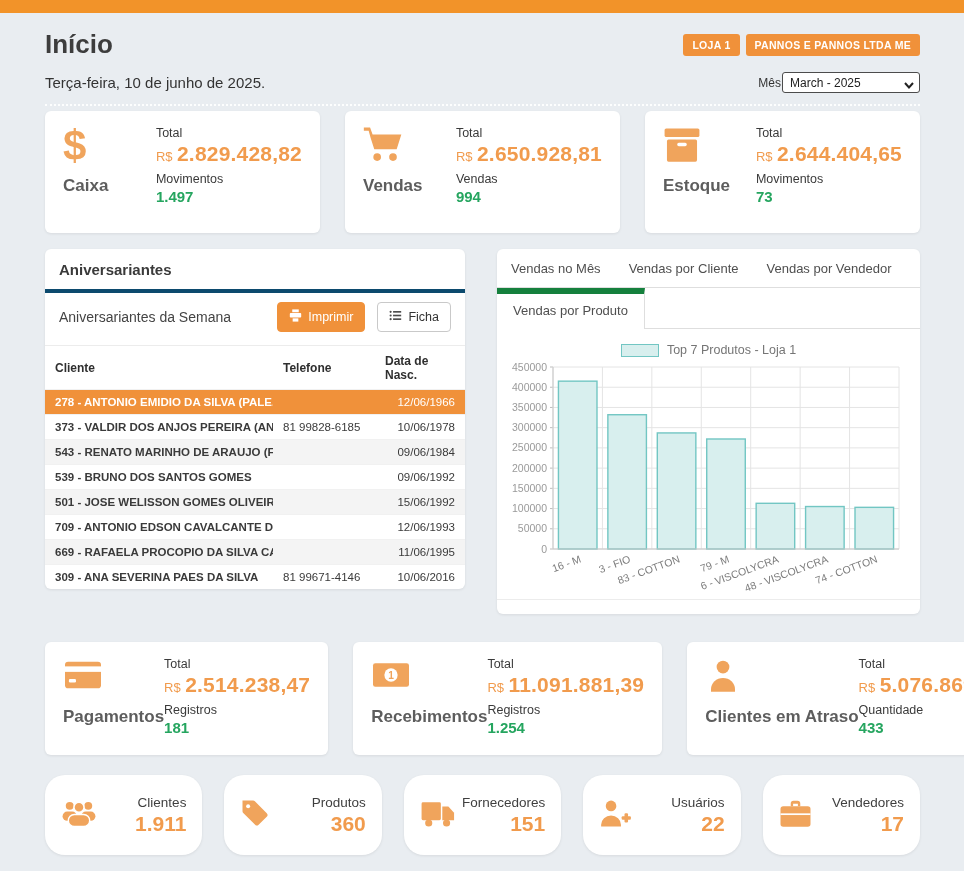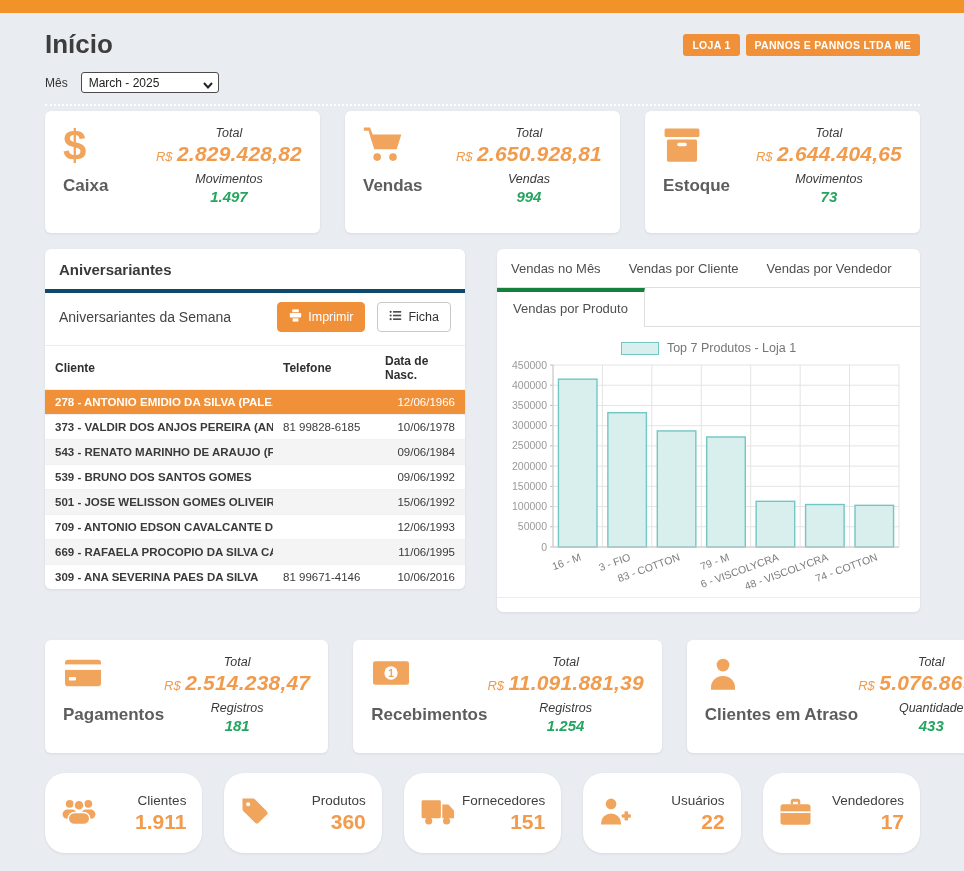--- a/index.html
+++ b/index.html
@@ -13,39 +13,39 @@
   .topbar { height:13px; background:#f29329; }
   .container { width:875px; margin-left:45px; }
 
   
   .header-row { display:flex; justify-content:space-between; align-items:center; margin-top:16px; }
   .page-title { font-size:26px; font-weight:600; color:#3d3d3d; }
   .badges { display:flex; gap:6px; }
   .badge { background:#f0913a; color:#fff; font-size:10.5px; font-weight:700; padding:5px 9px; border-radius:3px; letter-spacing:.3px; }
   .date-row { display:flex; justify-content:space-between; align-items:center; margin-top:12px; padding-bottom:11px; border-bottom:2px dotted #fdfefe; }
   .date-text { font-size:15px; color:#333; }
-  .month-box { display:flex; align-items:center; gap:13px; font-size:12px; color:#333;justify-content:space-between; }
+  .month-box { display:flex; align-items:center; gap:1px; font-size:12px; color:#333;justify-content:space-between; }
   .month-select-wrap { position:relative; }
   select.month-select {
     -webkit-appearance:none; appearance:none;
     width:138px; height:21px; font-size:12px; color:#222;
     background:#fff; border:1px solid #4c4c4c; border-radius:3px;
     padding:1px 22px 1px 7px; font-family:inherit;
   }
   .select-chevron { position:absolute; right:6px; top:6px; pointer-events:none; }
 
   
   .cards-row { display:grid; grid-template-columns:repeat(3,1fr); gap:25px; margin-top:5px; }
   .stat-card { background:#fff; border-radius:6px; box-shadow:0 1px 3px rgba(0,0,0,.08); padding:15px 18px 14px; display:flex; justify-content:space-between; height:122px; }
   .stat-card.short { height:113px; }
   .stat-left { display:flex; flex-direction:column; }
   .stat-icon { color:#f0a45c; height:42px; display:flex; align-items:flex-start; }
   .dollar-glyph { font-size:42px; font-weight:700; line-height:40px; color:#f0a45c; }
   .stat-title { font-size:17px; font-weight:700; color:#5d5d5d; margin-top:8px; white-space:nowrap; }
-  .stat-right { text-align:center;font-style:italic; }
+  .stat-right { text-align:left; }
   .muted-label { font-size:12.5px; color:#3a3a3a; }
   .value-line { color:#f19b4d; margin:2px 0 6px; white-space:nowrap; }
   .currency { font-size:13px; }
   .big-value { font-size:21px; font-weight:700; letter-spacing:.2px; }
   .count-value { font-size:15px; font-weight:700; color:#25a55f; margin-top:2px; }
 
   
   .mid-row { display:grid; grid-template-columns:420px 1fr; gap:32px; margin-top:16px; align-items:start; }
   .panel { background:#fff; border-radius:6px; box-shadow:0 1px 3px rgba(0,0,0,.08); overflow:hidden; }
   .panel-header { padding:12px 14px 11px; font-size:15px; font-weight:700; color:#3a3a3a; border-bottom:4px solid #0c4a6e; }
@@ -64,21 +64,21 @@
   .col-phone { width:102px; }
   .col-date { width:90px; text-align:right; }
   td.client { font-weight:700; }
   .bday-table tbody tr:nth-child(odd) td { background:#f4f4f4; }
   .bday-table tbody tr.highlight td { background:#f0913a; color:#fff; }
 
   
   .tabs-row { display:flex; border-bottom:1px solid #dedede; }
   .tab { padding:12px 14px 11px; font-size:13px; color:#4f4f4f; cursor:pointer; white-space:nowrap; }
   .tabs-row2 { display:flex; }
-  .tab-active { padding:9px 16px 11px; font-size:13px; color:#4f4f4f; border-top:4px solid #15803d; border-right:1px solid #dedede; background:#fff; cursor:pointer; }
+  .tab-active { padding:9px 16px 11px; font-size:13px; color:#4f4f4f; border-top:6px solid #15803d; border-right:1px solid #dedede; background:#fff; cursor:pointer; }
   .tabs-row2-filler { flex:1; border-bottom:1px solid #dedede; }
 
   
   .chart-area { padding:14px 10px 0 10px; }
   .chart-legend { display:flex; justify-content:center; align-items:center; gap:8px; margin-bottom:4px; }
   .legend-swatch { width:38px; height:13px; background:#d8efee; border:1.5px solid #72c6c3; }
   .legend-label { font-size:12.5px; color:#757575; }
   .panel-footer { border-top:1px solid #ececec; height:15px; margin-top:4px; }
 
   
@@ -100,20 +100,21 @@
 
   <div class="header-row">
     <div class="page-title">Início</div>
     <div class="badges">
       <span class="badge">LOJA 1</span>
       <span class="badge">PANNOS E PANNOS LTDA ME</span>
     </div>
   </div>
 
   <div class="date-row">
+    <div class="date-text">Terça-feira, 10 de junho de 2025.</div>
     <div class="month-box">
       <span>Mês</span>
       <span class="month-select-wrap">
         <select class="month-select">
           <option>March - 2025</option>
         </select>
         <span class="select-chevron">
           <svg width="10" height="7" viewBox="0 0 10 7">
               <polyline points="1,1 5,5.5 9,1" fill="none" stroke="#222" stroke-width="2"></polyline>
             </svg>

